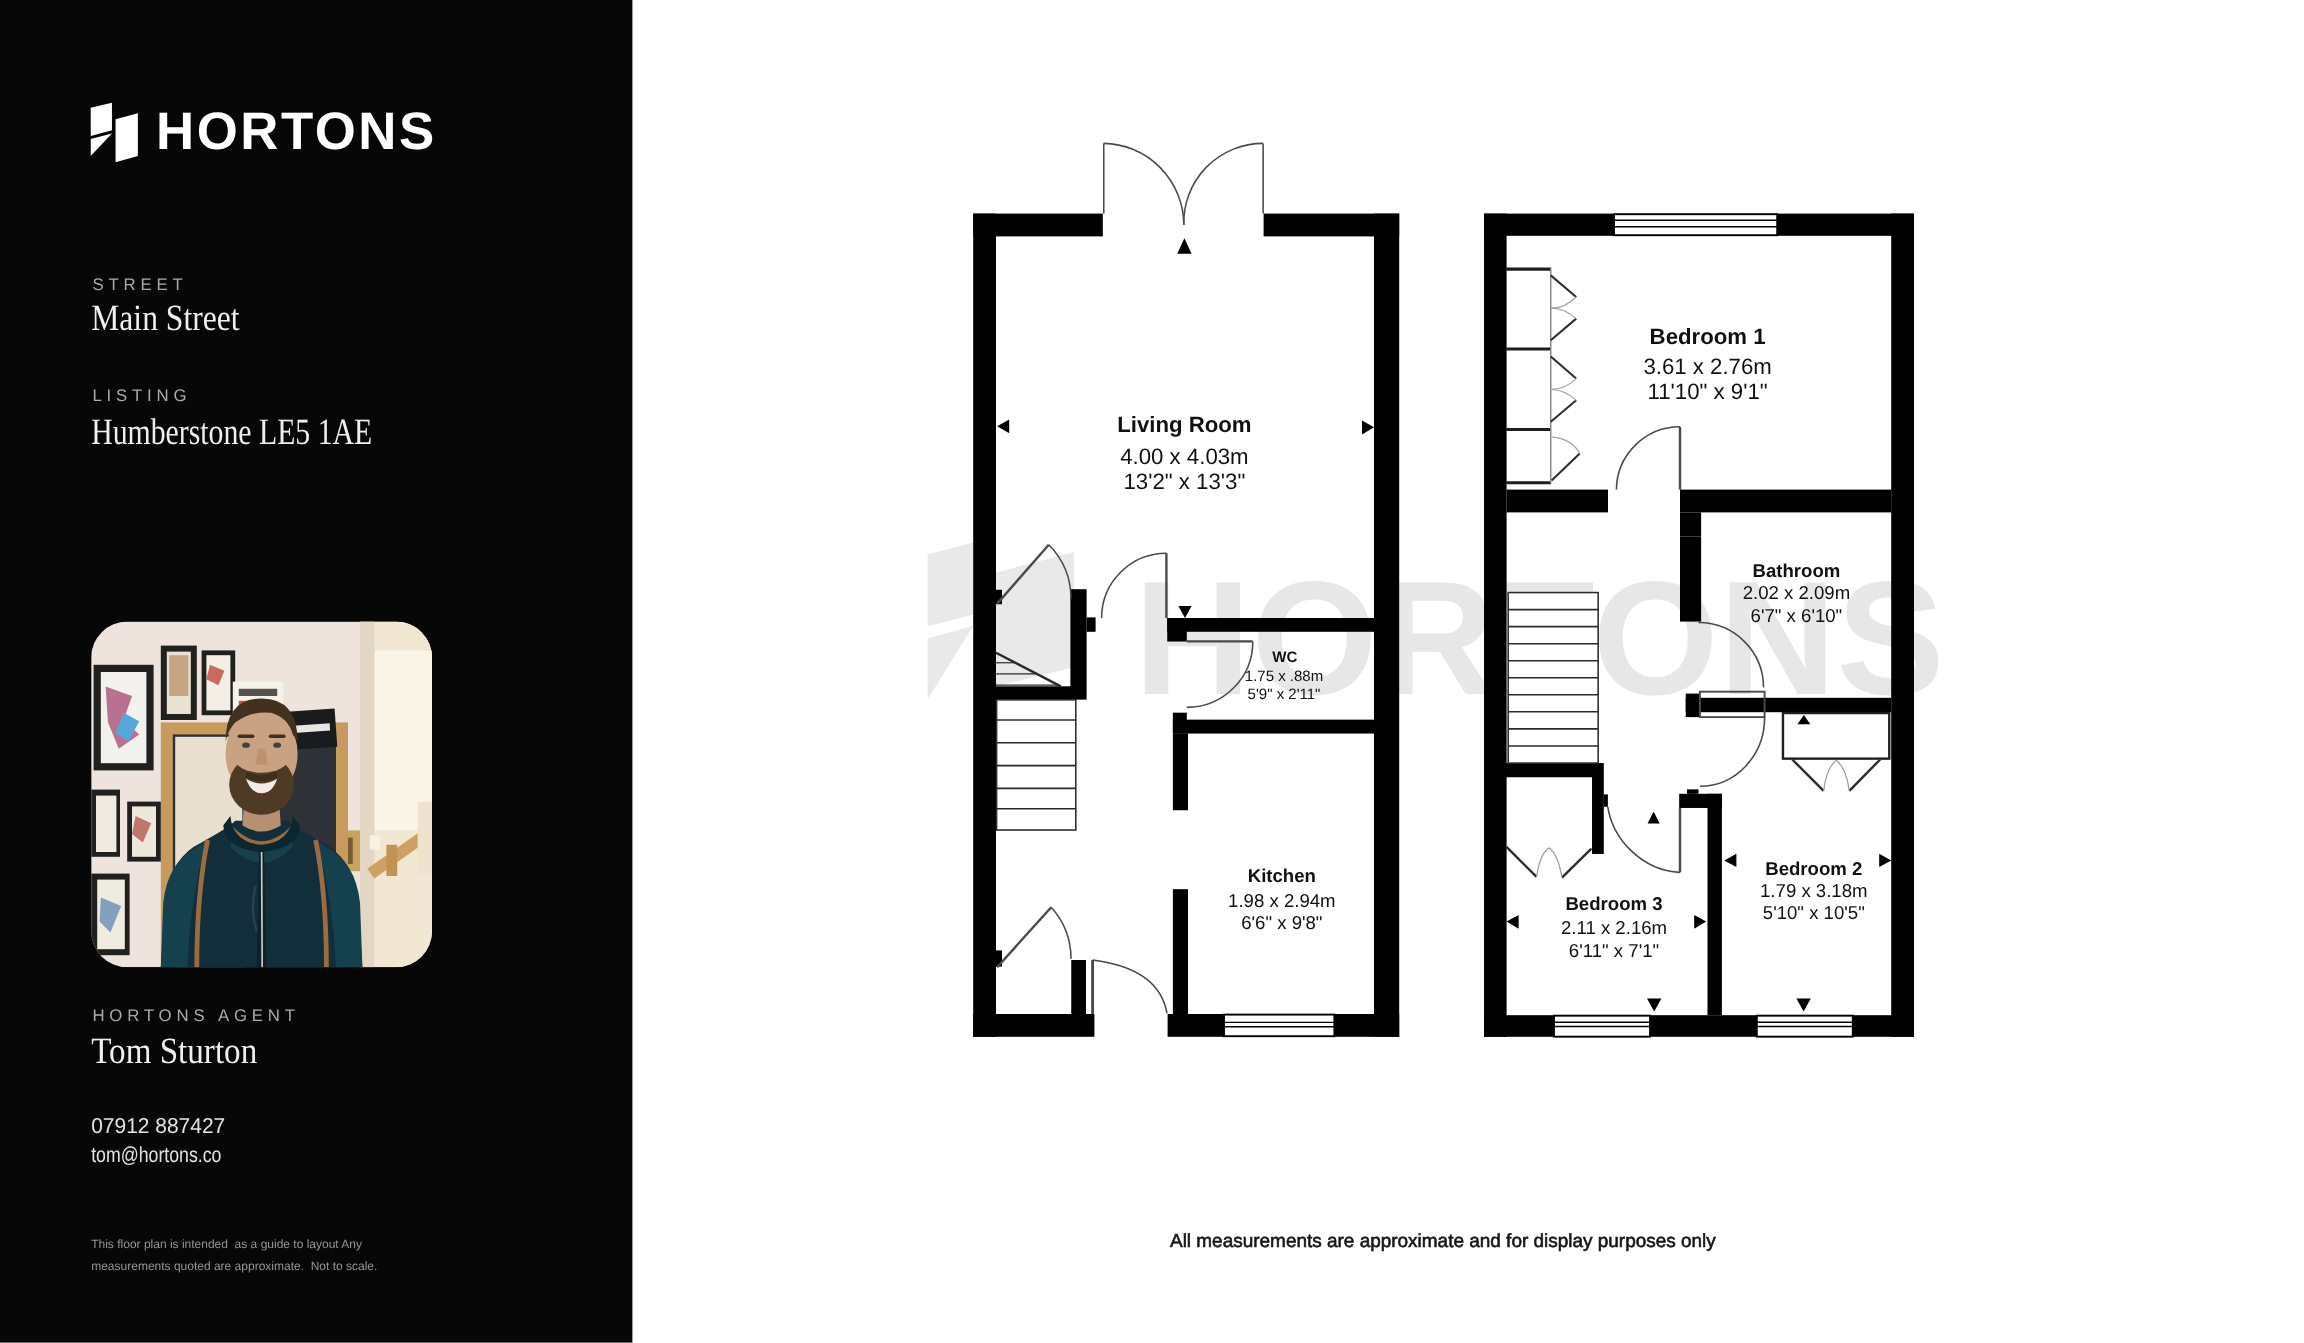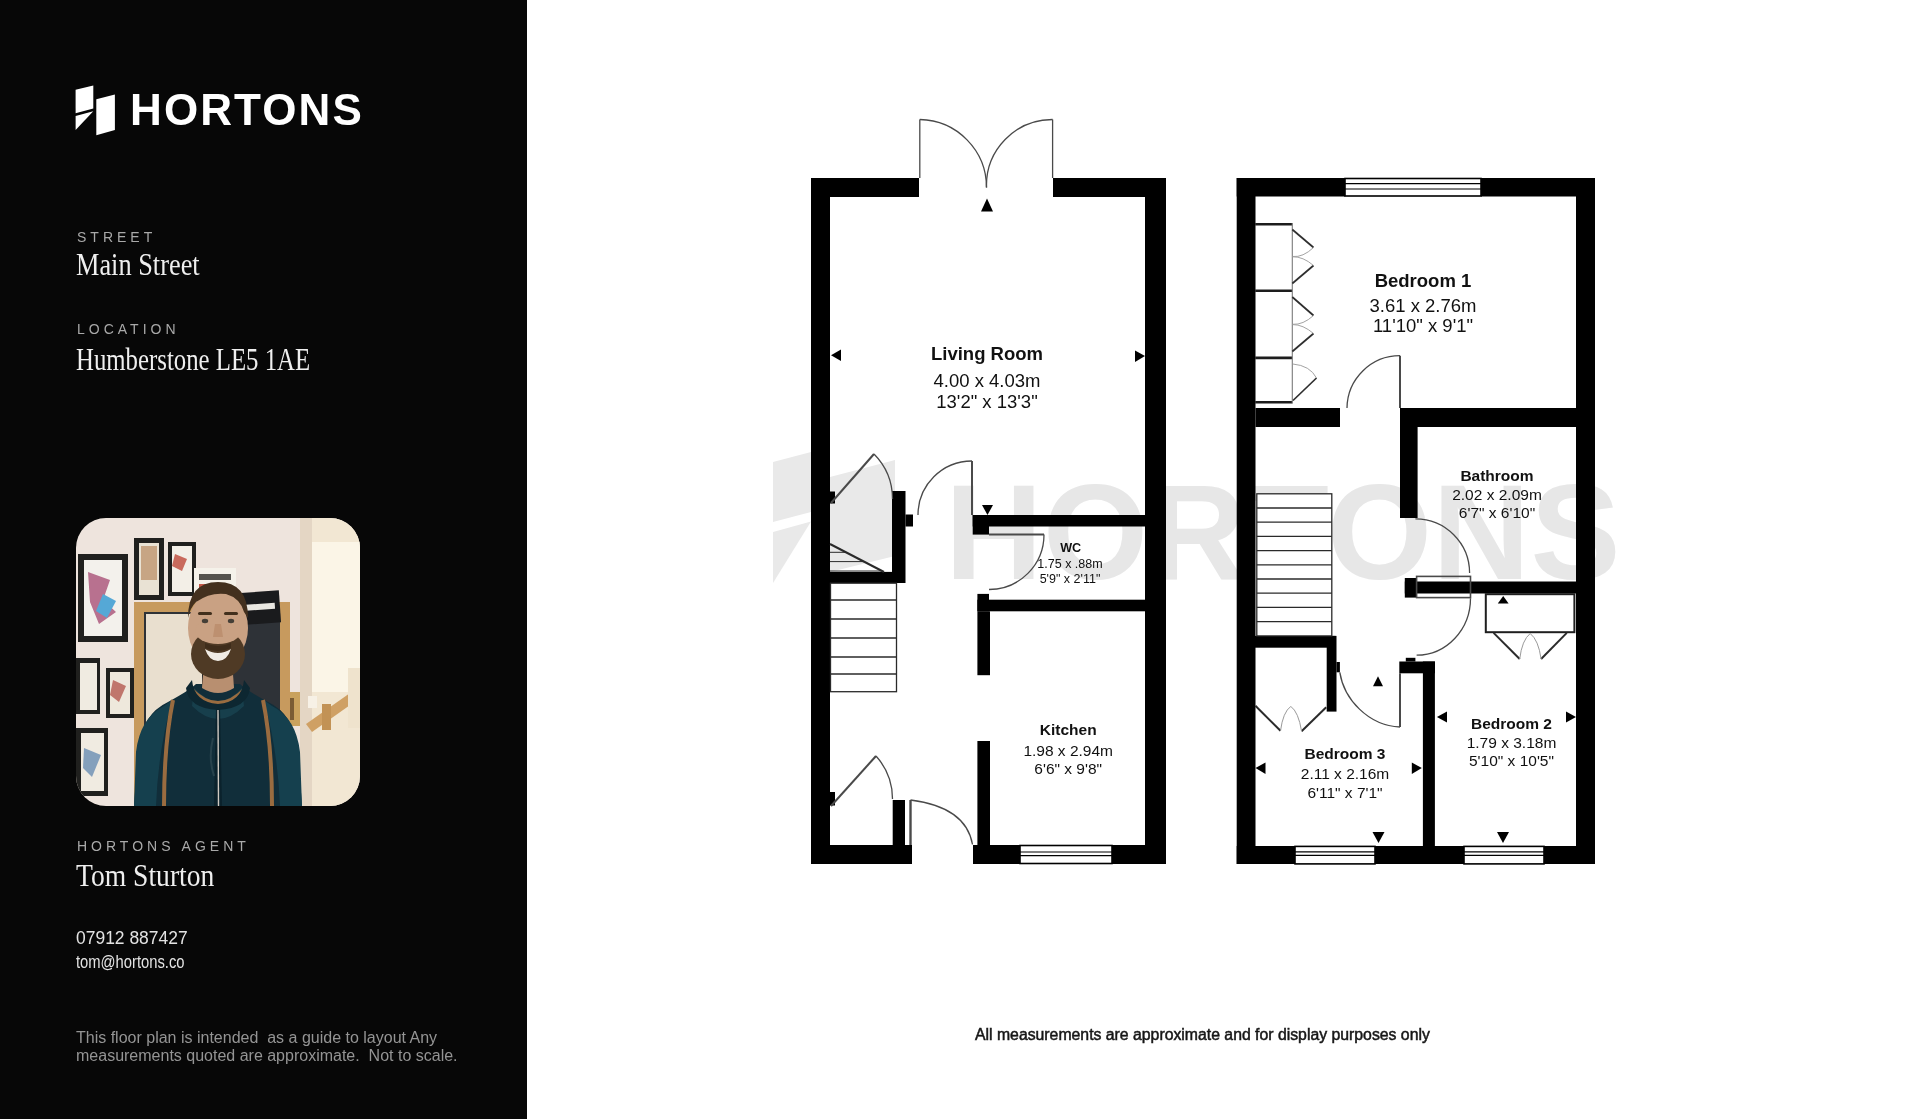--- a/index.html
+++ b/index.html
@@ -19,21 +19,21 @@
   <polygon points="1.6,31.9 19.3,27.2 1.6,46.0" fill="#ffffff"></polygon>
   <polygon points="22.3,15.3 40.9,10.4 40.9,45.9 22.3,51.2" fill="#ffffff"></polygon>
 </svg>
 
 <div class="abs" style="left:130px;top:88px;color:#fff;font-size:44px;font-weight:bold;letter-spacing:2.1px;line-height:1;">HORTONS</div>
 
 <div class="abs label" style="left:77px;top:229px;">STREET</div>
 
 <div class="abs serif" style="left:76px;top:246.5px;font-size:31px;transform:scaleX(0.85);transform-origin:0 0;">Main Street</div>
 
-<div class="abs label" style="left:77px;top:321px;">LOCATION</div>
+<div class="abs label" style="left:77px;top:321px;">LISTING</div>
 
 <div class="abs serif" style="left:76px;top:342px;font-size:31px;transform:scaleX(0.80);transform-origin:0 0;">Humberstone LE5 1AE</div>
 
 <svg class="abs" style="left:76px;top:518px;" width="284" height="288" viewBox="0 0 284 288">
   <defs>
     <clipPath id="ph">
         <rect x="0" y="0" width="284" height="288" rx="30" ry="30"></rect>
       </clipPath>
   </defs>
   <g clip-path="url(#ph)">
@@ -133,21 +133,21 @@
 </svg>
 
 <div class="abs label" style="left:77px;top:838px;">HORTONS AGENT</div>
 
 <div class="abs serif" style="left:76px;top:857.5px;font-size:31px;transform:scaleX(0.89);transform-origin:0 0;">Tom Sturton</div>
 
 <div class="abs" style="left:76px;top:928px;color:#e3e3e3;font-size:18px;transform:scaleX(0.97);transform-origin:0 0;">07912 887427</div>
 
 <div class="abs" style="left:76px;top:952px;color:#e3e3e3;font-size:18px;transform:scaleX(0.82);transform-origin:0 0;">tom@hortons.co</div>
 
-<div class="abs" style="left:76px;top:1029px;width:420px;color:#949494;font-size:16px;line-height:18px;">This floor plan is intended&nbsp; as a guide to layout Any<br>measurements quoted are approximate.&nbsp; Not to scale.</div>
+<div class="abs" style="left:76px;top:1029px;width:420px;color:#949494;font-size:10px;line-height:18px;">This floor plan is intended&nbsp; as a guide to layout Any<br>measurements quoted are approximate.&nbsp; Not to scale.</div>
 
 <svg class="abs" style="left:527px;top:0;" width="1393" height="1119" viewBox="527 0 1393 1119" fill="none">
 <g id="plans" fill="none">
 
   <g fill="#e9e9e9">
     <polygon points="773,462 811,452 811,512 773,522"></polygon>
     <polygon points="773,532 811,521.5 773,583"></polygon>
     <polygon points="830,477 895,460 895,556 830,572"></polygon>
   </g>
 

